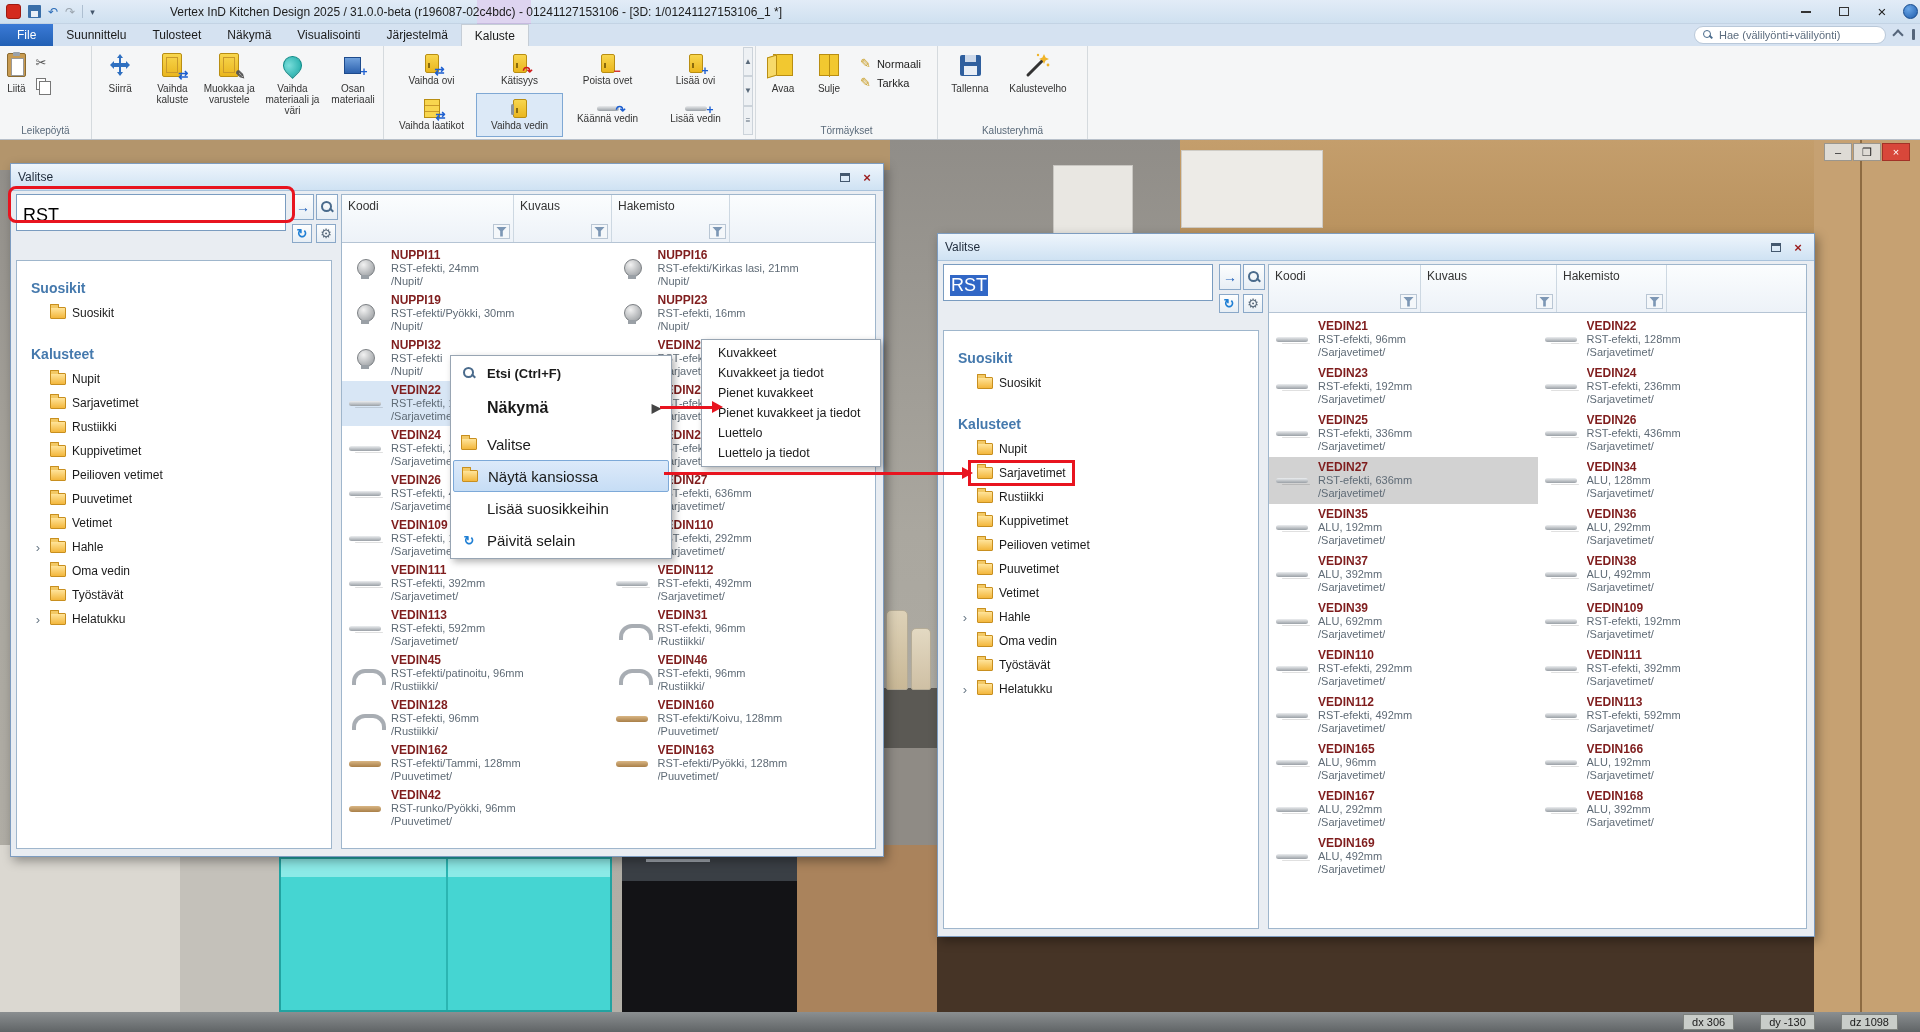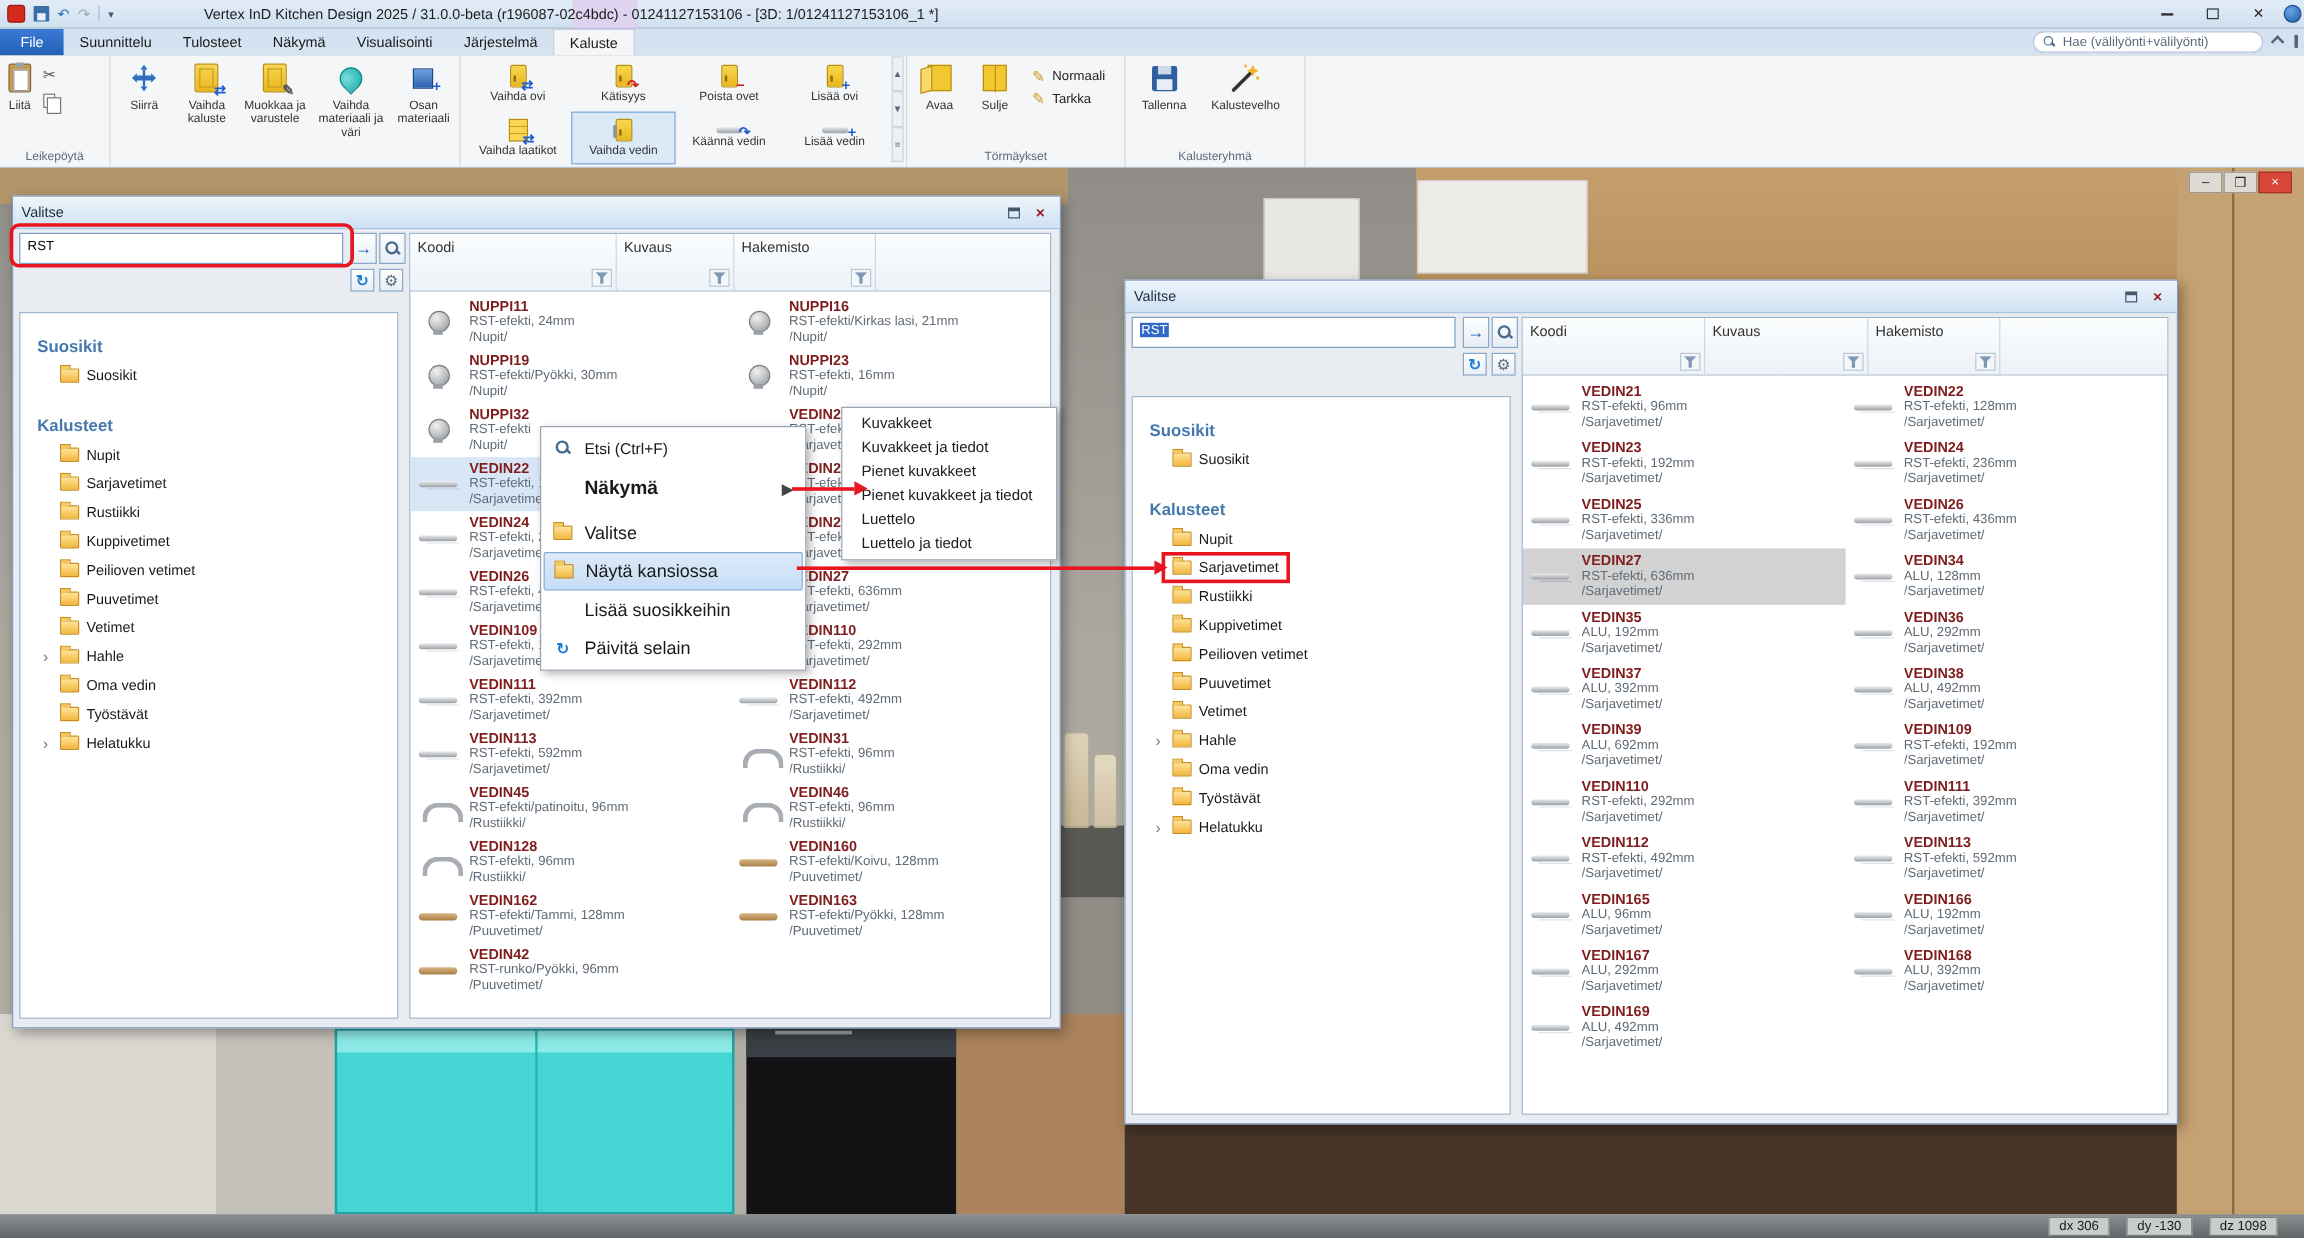--- a/index.html
+++ b/index.html
@@ -80,31 +80,31 @@
 .gal-scroll span{flex:1;display:flex;align-items:center;justify-content:center;font-size:8px;color:#5a6a7a;border:1px solid #ccd3da;background:#eef1f4}
 
 
 #viewport{position:absolute;left:0;top:140px;width:1920px;height:872px;background:linear-gradient(#908d88,#aaa79f 45%,#b3b0a8);overflow:hidden}
 .vp{position:absolute}
 .inner-winbtns{position:absolute;left:1824px;top:3px;display:flex;gap:1px;z-index:5}
 .iwb{width:28px;height:18px;background:#dedbd5;border:1px solid #9a968e;display:flex;align-items:center;justify-content:center;font-size:11px;color:#222}
 .iwb.close{background:#d8473a;color:#fff;border-color:#a33227}
 
 
-#statusbar{position:absolute;left:0;top:1012px;width:100%;height:20px;background:linear-gradient(#8b8f91,#606466);display:flex;align-items:center;justify-content:flex-end;gap:14px;padding-right:22px;z-index:20}
+#statusbar{position:absolute;left:0;top:1012px;width:100%;height:20px;background:linear-gradient(#8b8f91,#606466);display:flex;align-items:center;justify-content:flex-end;gap:26px;padding-right:22px;z-index:20}
 .sb-box{background:#c9cdc9;border:1px solid #7e827e;font-size:11px;color:#1a1a1a;padding:1px 8px;min-width:50px;text-align:center}
 
 
 .dlg{position:absolute;background:#e9edf2;border:1px solid #7d9cc0;box-shadow:3px 4px 10px rgba(0,0,0,.35);z-index:40}
 .dlg-title{height:27px;background:linear-gradient(#eef5fc,#cfe2f3);border-bottom:1px solid #a9c3dc;display:flex;align-items:center;padding:0 7px;font-size:12px;color:#1e2a3a}
 .dlg-title .spacer{flex:1}
 .dlg-btn{width:18px;height:16px;display:flex;align-items:center;justify-content:center;margin-left:4px}
 .dock-ic{width:10px;height:9px;border:1px solid #44586e;border-top-width:3px}
 .close-x{color:#9b1c1c;font-weight:bold;font-size:13px;line-height:13px}
-.search-box{position:absolute;left:5px;top:30px;width:270px;height:26px;background:#fff;border:1px solid #7a9cc0;font-size:11px;padding:4px 6px;color:#000;display:flex;align-items:flex-start}
+.search-box{position:absolute;left:5px;top:30px;width:270px;height:37px;background:#fff;border:1px solid #7a9cc0;font-size:18px;padding:4px 6px;color:#000;display:flex;align-items:flex-end}
 .sel-text{background:#3167c6;color:#fff;padding:0 1px}
 .sq-btn{position:absolute;width:22px;height:26px;top:30px;background:linear-gradient(#fdfefe,#e7eef5);border:1px solid #8aa8c8;display:flex;align-items:center;justify-content:center}
 .sq-mini{position:absolute;width:20px;height:19px;top:60px;background:linear-gradient(#fdfefe,#e7eef5);border:1px solid #8aa8c8;display:flex;align-items:center;justify-content:center}
 .go-arrow{color:#1b5cb8;font-weight:bold;font-size:14px;line-height:14px}
 .mag{position:relative;width:12px;height:12px}
 .mag::before{content:"";position:absolute;left:0;top:0;width:7px;height:7px;border:2px solid #4a6b8c;border-radius:50%}
 .mag::after{content:"";position:absolute;left:8px;top:8px;width:5px;height:2px;background:#4a6b8c;transform:rotate(45deg)}
 .refresh-g{color:#1f7fd4;font-weight:bold;font-size:13px;line-height:13px}
 .gear-g{color:#5a6b7c;font-size:13px;line-height:13px}
 .tree-panel{position:absolute;left:5px;top:96px;bottom:7px;width:316px;background:#fff;border:1px solid #9fb6cc;padding:14px 0 0 14px;overflow:hidden}
@@ -134,21 +134,21 @@
 .item-icon.knob::before{content:"";position:absolute;left:11px;top:9px;width:16px;height:16px;border-radius:50%;background:radial-gradient(circle at 35% 30%,#f2f2f2,#8e9296);border:1px solid #7b7f83}
 .item-icon.knob::after{content:"";position:absolute;left:15px;top:25px;width:8px;height:4px;background:#9aa0a6}
 .item-icon.cup::before{content:"";position:absolute;left:9px;top:15px;width:20px;height:11px;background:linear-gradient(#e8e8e8,#a2a6ab);border-radius:0 0 11px 11px;border:1px solid #8d9196}
 .item-text{display:flex;flex-direction:column;line-height:13px;overflow:hidden;white-space:nowrap}
 .item-code{font-size:12px;font-weight:bold;color:#7f1d1d}
 .item-desc,.item-dir{font-size:11px;color:#5f6b76}
 
 
 .ctx{position:absolute;left:450px;top:355px;width:222px;background:#fff;border:1px solid #98a5b3;box-shadow:3px 3px 7px rgba(0,0,0,.3);padding:2px;z-index:60}
 .ctx-item{display:flex;align-items:center;gap:8px;padding:0 8px 0 6px;color:#1a1a1a;font-size:15px;font-weight:500;height:32px}
-.ctx-item.sm{height:30px;font-size:13px;font-weight:400}
+.ctx-item.sm{height:30px;font-size:13px;font-weight:700}
 .ctx-item.lg{height:40px;font-size:16px;font-weight:600}
 .ctx-item.hl{background:linear-gradient(#ddeafa,#c6ddf5);border:1px solid #7da9d8;border-radius:2px}
 .ctx-ico{width:20px;display:flex;justify-content:center;flex:0 0 20px}
 .ctx-arrow{margin-left:auto;color:#444;font-size:12px}
 .sub{position:absolute;left:701px;top:339px;width:180px;background:#fff;border:1px solid #98a5b3;box-shadow:3px 3px 7px rgba(0,0,0,.3);padding:3px 0;z-index:61}
 .sub-item{height:20px;line-height:20px;padding:0 10px 0 16px;font-size:12.5px;color:#1a1a1a}
 
 
 .ann{position:absolute;z-index:100;pointer-events:none}
 #ann-search{left:8px;top:186px;width:287px;height:37px;border:3px solid #e8141f;border-radius:8px}

